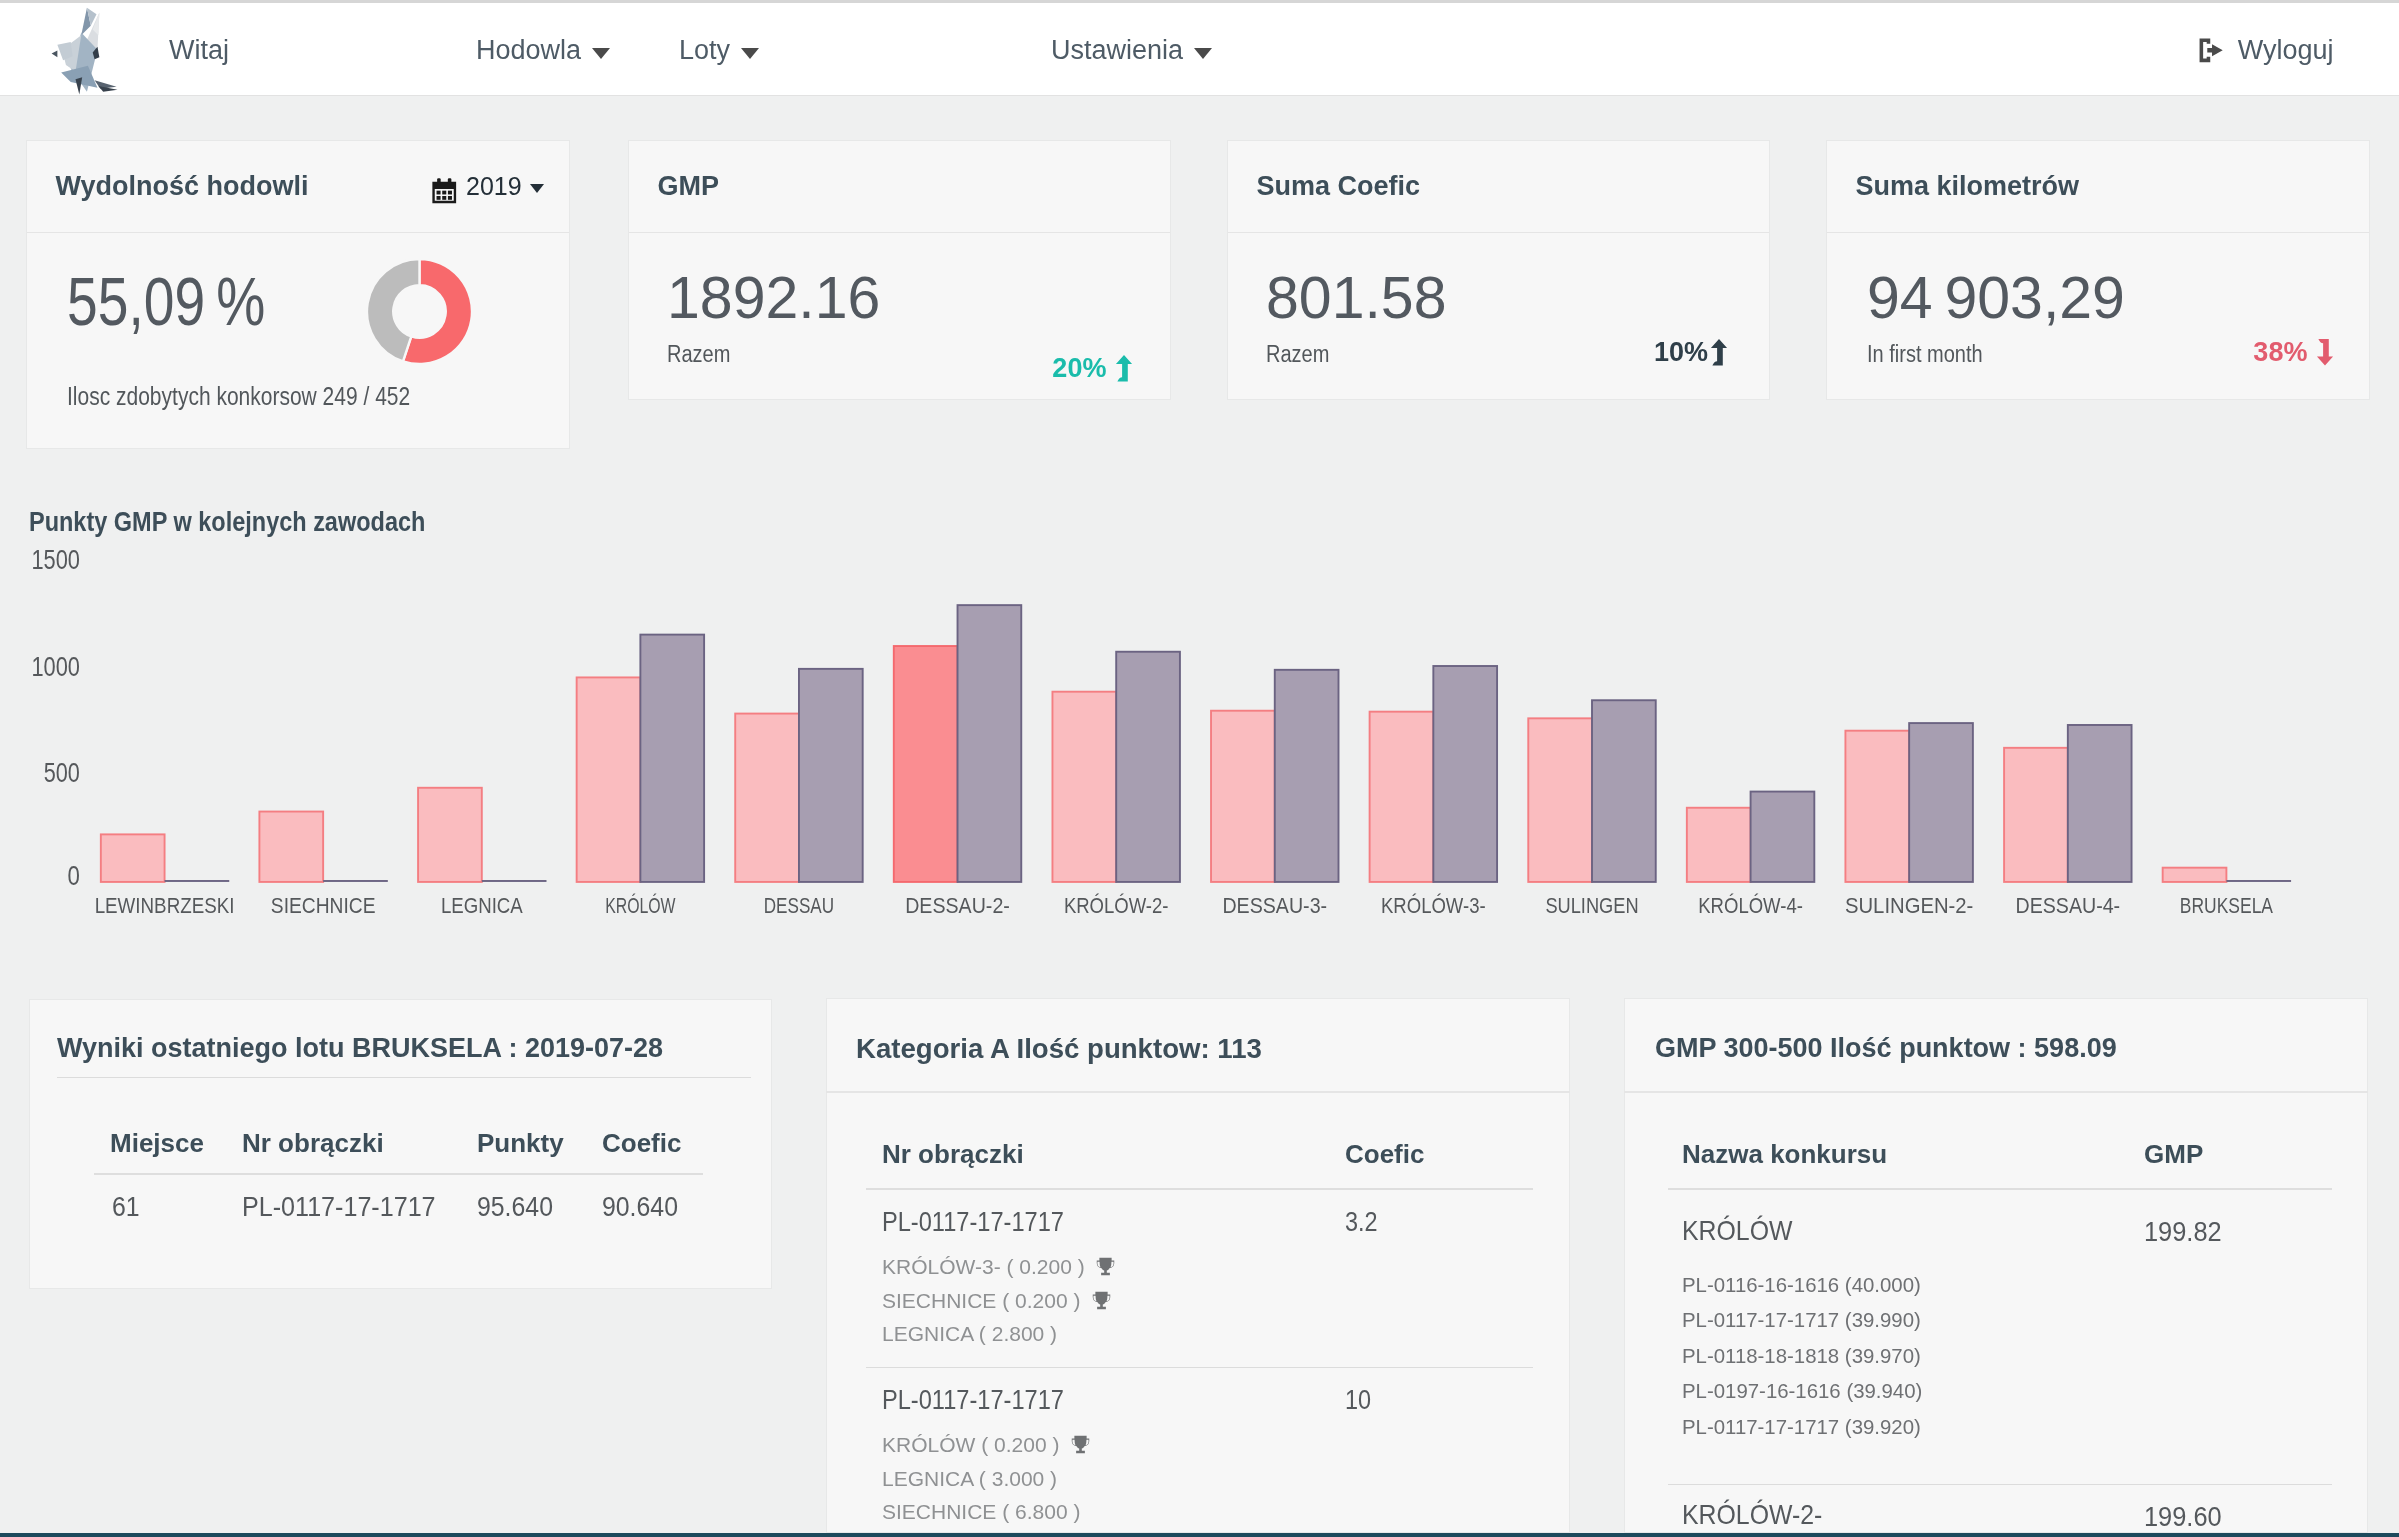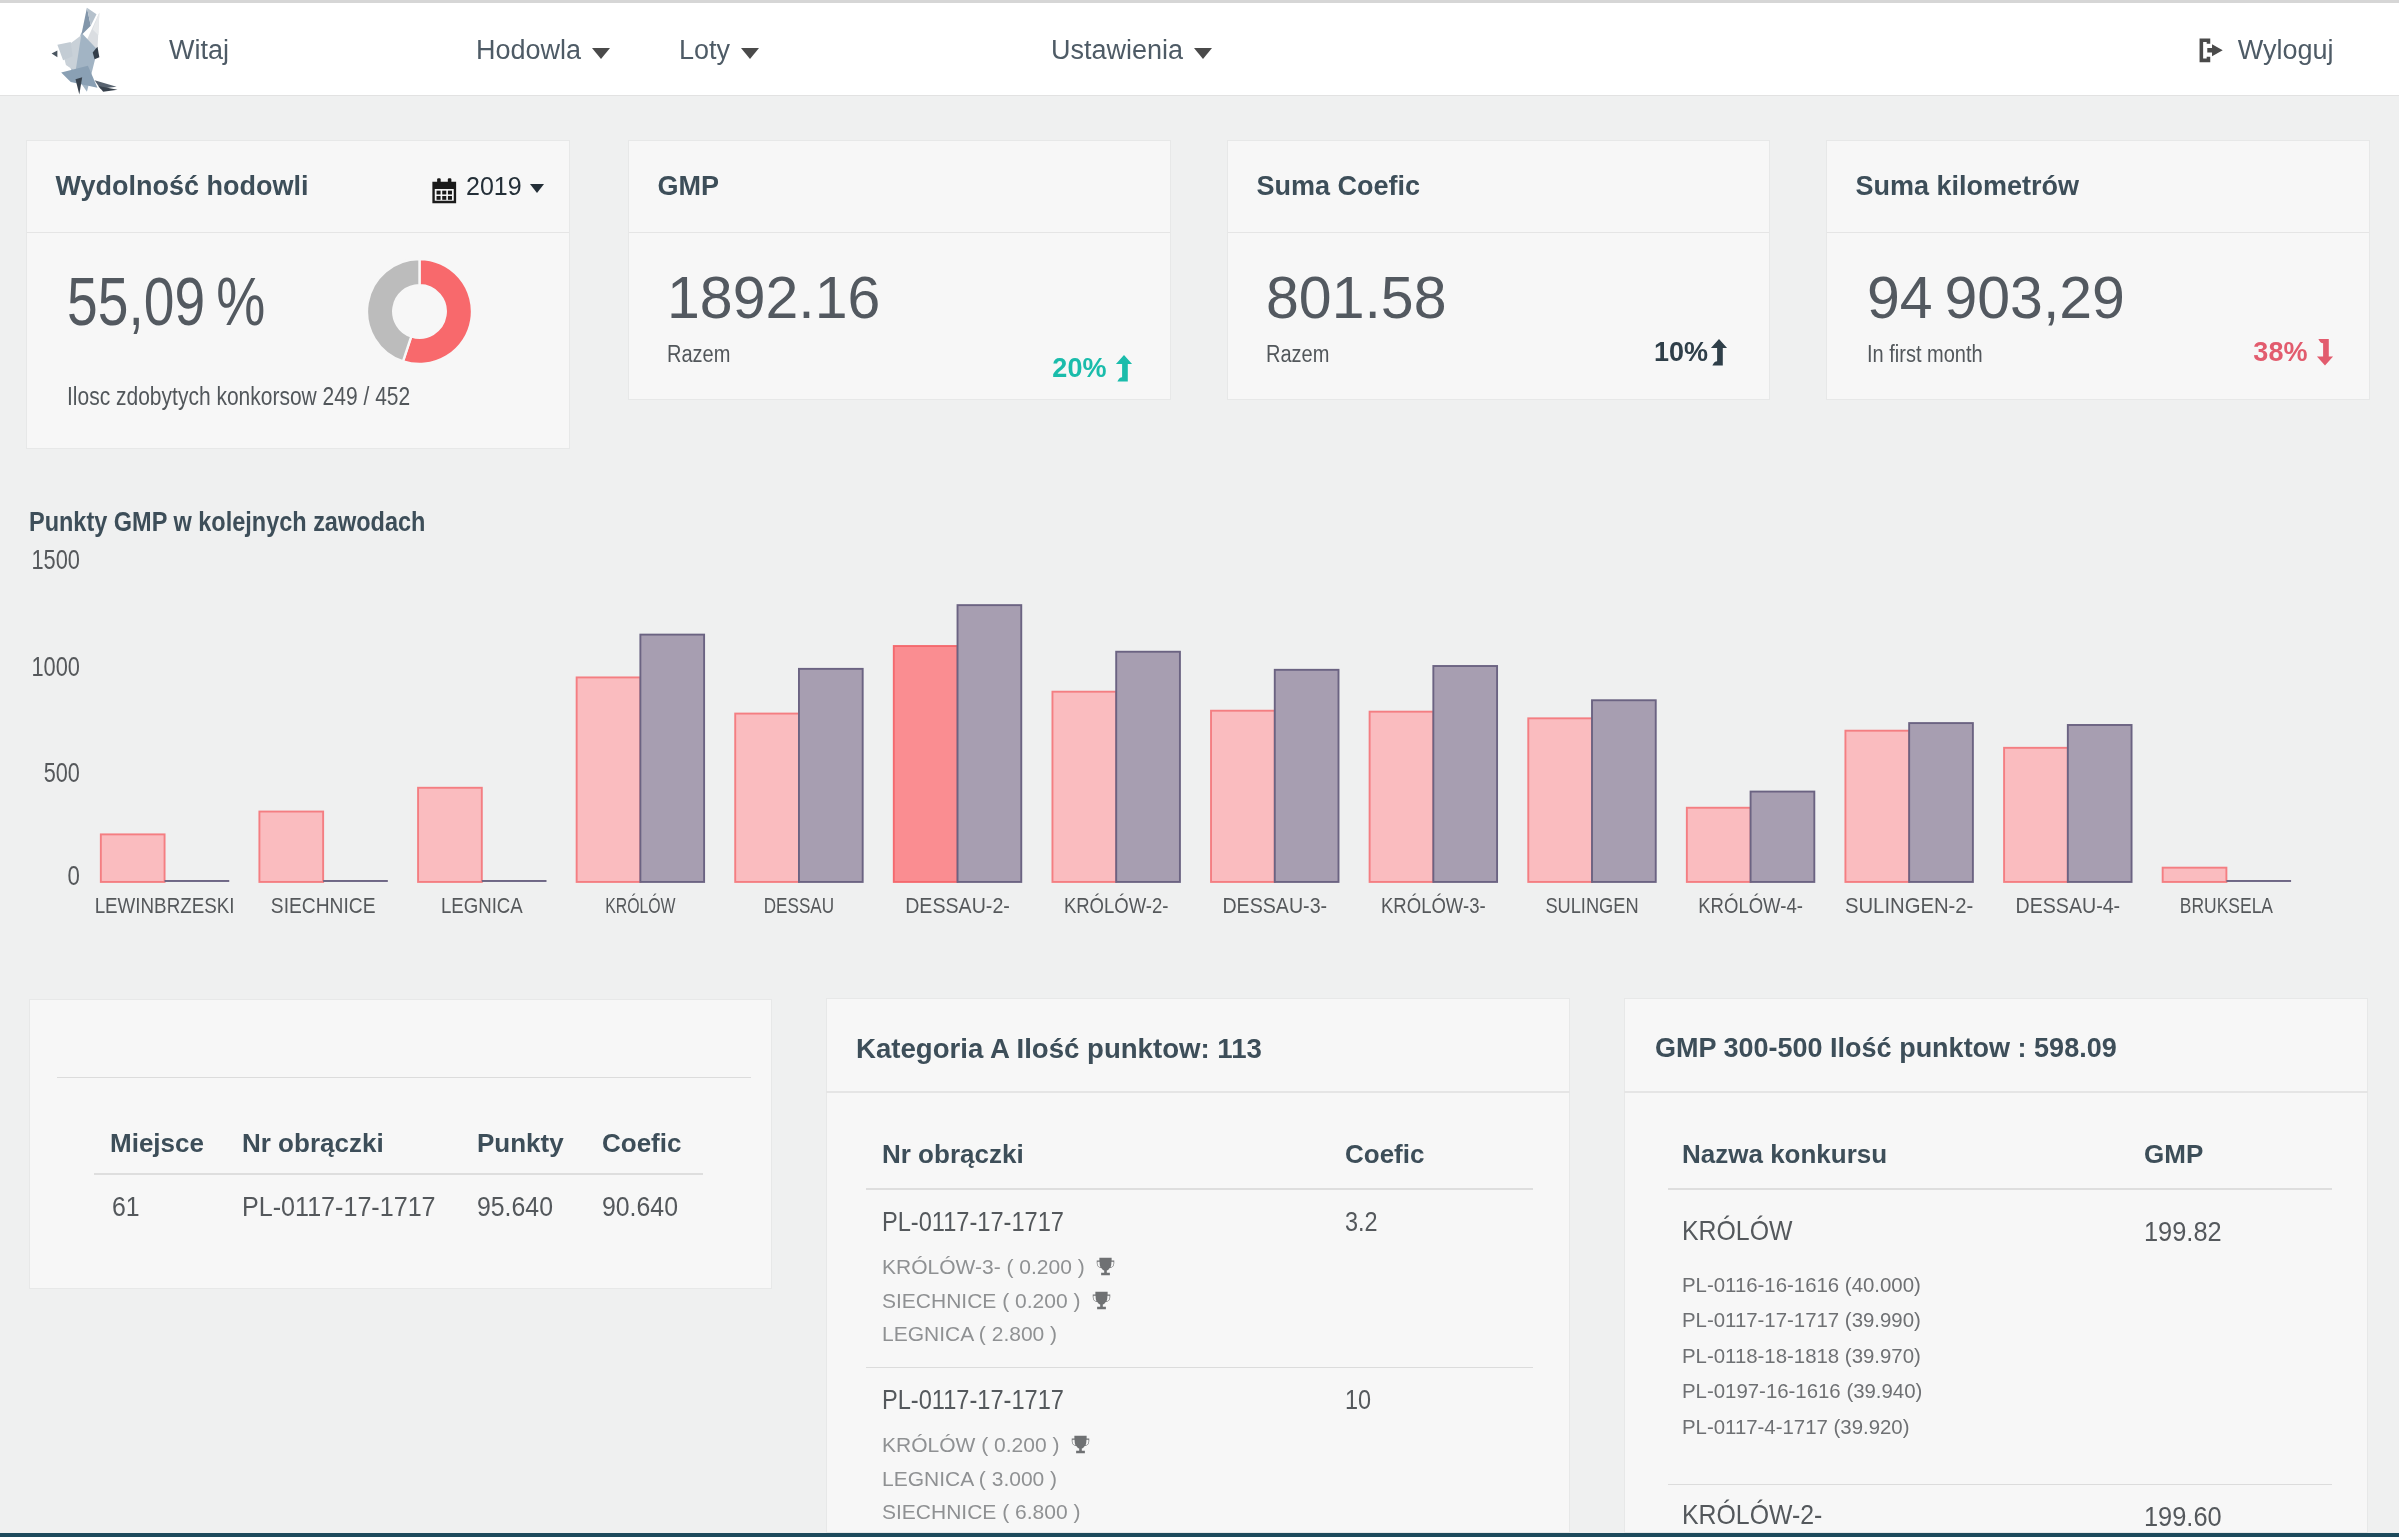--- a/index.html
+++ b/index.html
@@ -35,20 +35,21 @@
   .hline { position:absolute; height:1px; background:#dcdcdc; }
   .hline2 { position:absolute; height:1.9px; background:#dedede; }
 
   .footerbar { position:absolute; left:0; top:1533px; width:2400px; height:4.8px; background:#1d4a5c; z-index:50; }
 </style>
 </head>
 <body>
 <div id="page">
 
   <div class="panel" style="left:28.5px;top:999px;width:743px;height:290px;"></div>
+  <div class="panel-title" style="left:57px;top:1033px;font-size:27px;">Wyniki ostatniego lotu BRUKSELA : 2019-07-28</div>
   <div class="hline" style="left:57px;top:1077px;width:694px;"></div>
   <div class="th" style="left:110px;top:1128px;">Miejsce</div>
   <div class="th" style="left:242px;top:1128px;">Nr obrączki</div>
   <div class="th" style="left:477px;top:1128px;">Punkty</div>
   <div class="th" style="left:602px;top:1128px;">Coefic</div>
   <div class="hline2" style="left:94px;top:1173px;width:609px;"></div>
   <div class="td" style="left:112px;top:1191px;transform:scaleX(0.9);">61</div>
   <div class="td" style="left:242px;top:1191px;transform:scaleX(0.91);">PL-0117-17-1717</div>
   <div class="td" style="left:477px;top:1191px;transform:scaleX(0.9);">95.640</div>
   <div class="td" style="left:602px;top:1191px;transform:scaleX(0.9);">90.640</div>
@@ -82,21 +83,21 @@
   <div class="panel-title" style="left:1655px;top:1033px;font-size:27px;">GMP 300-500 Ilość punktow : 598.09</div>
   <div class="th" style="left:1682px;top:1139px;">Nazwa konkursu</div>
   <div class="th" style="left:2144px;top:1139px;">GMP</div>
   <div class="hline2" style="left:1668px;top:1188px;width:664px;"></div>
   <div class="td" style="left:1682px;top:1215px;transform:scaleX(0.9);">KRÓLÓW</div>
   <div class="td" style="left:2144px;top:1216px;transform:scaleX(0.92);">199.82</div>
   <div class="listrow" style="left:1682px;top:1274px;">PL-0116-16-1616 (40.000)</div>
   <div class="listrow" style="left:1682px;top:1309px;">PL-0117-17-1717 (39.990)</div>
   <div class="listrow" style="left:1682px;top:1345px;">PL-0118-18-1818 (39.970)</div>
   <div class="listrow" style="left:1682px;top:1380px;">PL-0197-16-1616 (39.940)</div>
-  <div class="listrow" style="left:1682px;top:1416px;">PL-0117-4-1717 (39.920)</div>
+  <div class="listrow" style="left:1682px;top:1416px;">PL-0117-17-1717 (39.920)</div>
   <div class="hline" style="left:1668px;top:1484px;width:664px;"></div>
   <div class="td" style="left:1682px;top:1499px;transform:scaleX(0.9);">KRÓLÓW-2-</div>
   <div class="td" style="left:2144px;top:1501px;transform:scaleX(0.92);">199.60</div>
 
   <div class="topstrip"></div>
   <div class="navbar"></div>
 
   <svg style="position:absolute;left:43px;top:0px;" width="86" height="105" viewBox="0 0 90 110">
     <g filter="url(#softb)">
     <polygon points="46,8 40,37 50,27" fill="#8296aa"></polygon>

